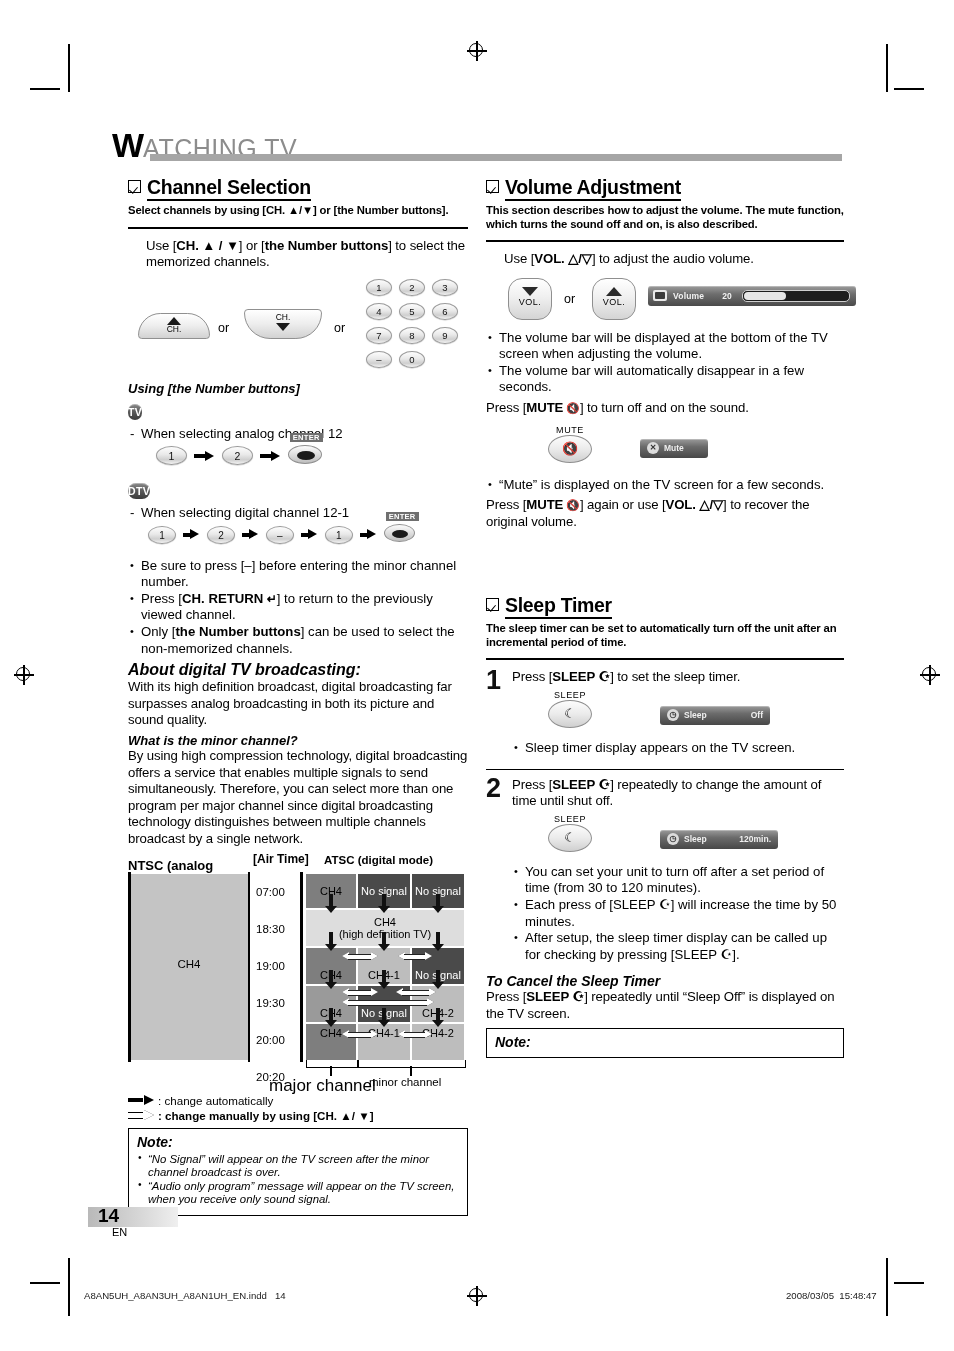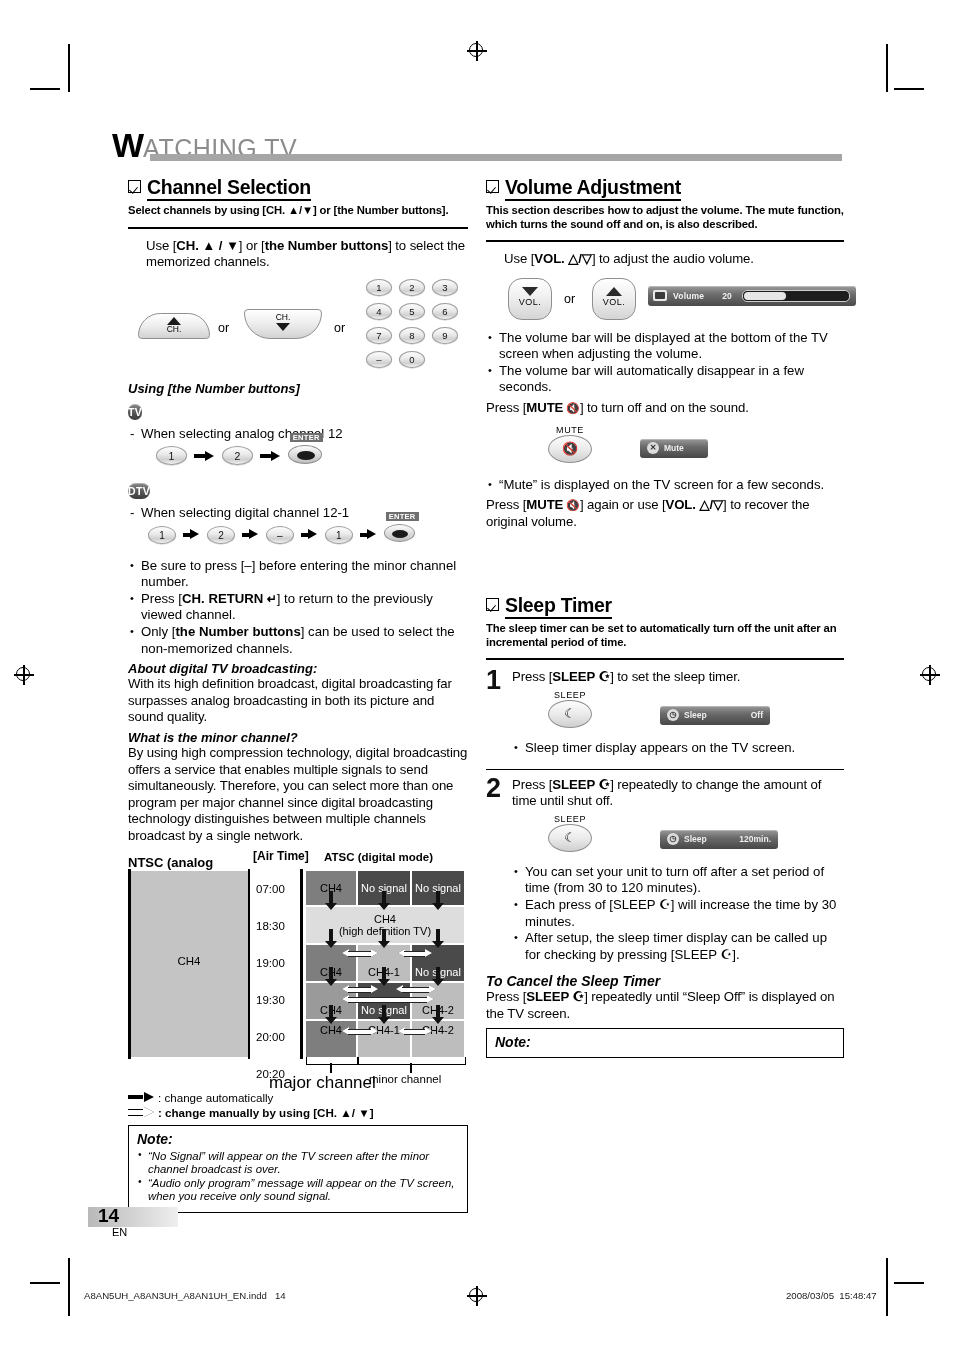--- a/index.html
+++ b/index.html
@@ -307,21 +307,21 @@
         <span class="enterkey" style="width:31px;height:18px;"><span class="in" style="left:7px;top:5px;width:16px;height:8px;"></span></span>
       </span>
     </div>
 
     <ul class="bul" style="margin-top:2px;">
       <li>Be sure to press [–] before entering the minor channel number.</li>
       <li><span>Press [</span><span class="b">CH. RETURN</span><span class="b" style="font-size:12px;"> ↵</span><span>] to return to the previously viewed channel.</span></li>
       <li><span>Only [</span><span class="b">the Number buttons</span><span>] can be used to select the non-memorized channels.</span></li>
     </ul>
 
-    <div class="bi" style="font-size:13px;margin-top:4px;">About digital TV broadcasting:</div>
+    <div class="bi" style="font-size:16px;margin-top:4px;">About digital TV broadcasting:</div>
     <div class="body">With its high definition broadcast, digital broadcasting far surpasses analog broadcasting in both its picture and sound quality.</div>
 
     <div class="bi" style="font-size:13px;margin-top:4px;">What is the minor channel?</div>
     <div class="body">By using high compression technology, digital broadcasting offers a service that enables multiple signals to send simultaneously. Therefore, you can select more than one program per major channel since digital broadcasting technology distinguishes between multiple channels broadcast by a single network.</div>
 
     <div class="diagram" style="margin-top:6px;height:222px;">
 
       <div style="position:absolute;left:0;top:4px;width:120px;font-size:13px;font-weight:bold;">NTSC (analog mode)</div>
       <div style="position:absolute;left:125px;top:-2px;font-size:12px;font-weight:bold;">[Air Time]</div>
       <div style="position:absolute;left:196px;top:0;font-size:11.5px;font-weight:bold;">ATSC (digital mode)</div>
@@ -614,21 +614,21 @@
           </div>
           <div class="osd-chip" style="position:absolute;left:148px;top:16px;width:118px;">
             <span class="gl">◷</span>
             <span>Sleep</span>
             <span class="sp"></span>
             <span>120min.</span>
           </div>
         </div>
         <ul class="bul">
           <li>You can set your unit to turn off after a set period of time (from 30 to 120 minutes).</li>
-          <li>Each press of [SLEEP ☪] will increase the time by 30 minutes.</li>
+          <li>Each press of [SLEEP ☪] will increase the time by 50 minutes.</li>
           <li>After setup, the sleep timer display can be called up for checking by pressing [SLEEP ☪].</li>
         </ul>
       </div>
     </div>
 
     <div class="bi" style="font-size:14px;margin-top:10px;">To Cancel the Sleep Timer</div>
     <div class="body">
       <span>Press [</span><span class="b">SLEEP ☪</span><span>] repeatedly until “Sleep Off” is displayed on the TV screen.</span>
     </div>
 

